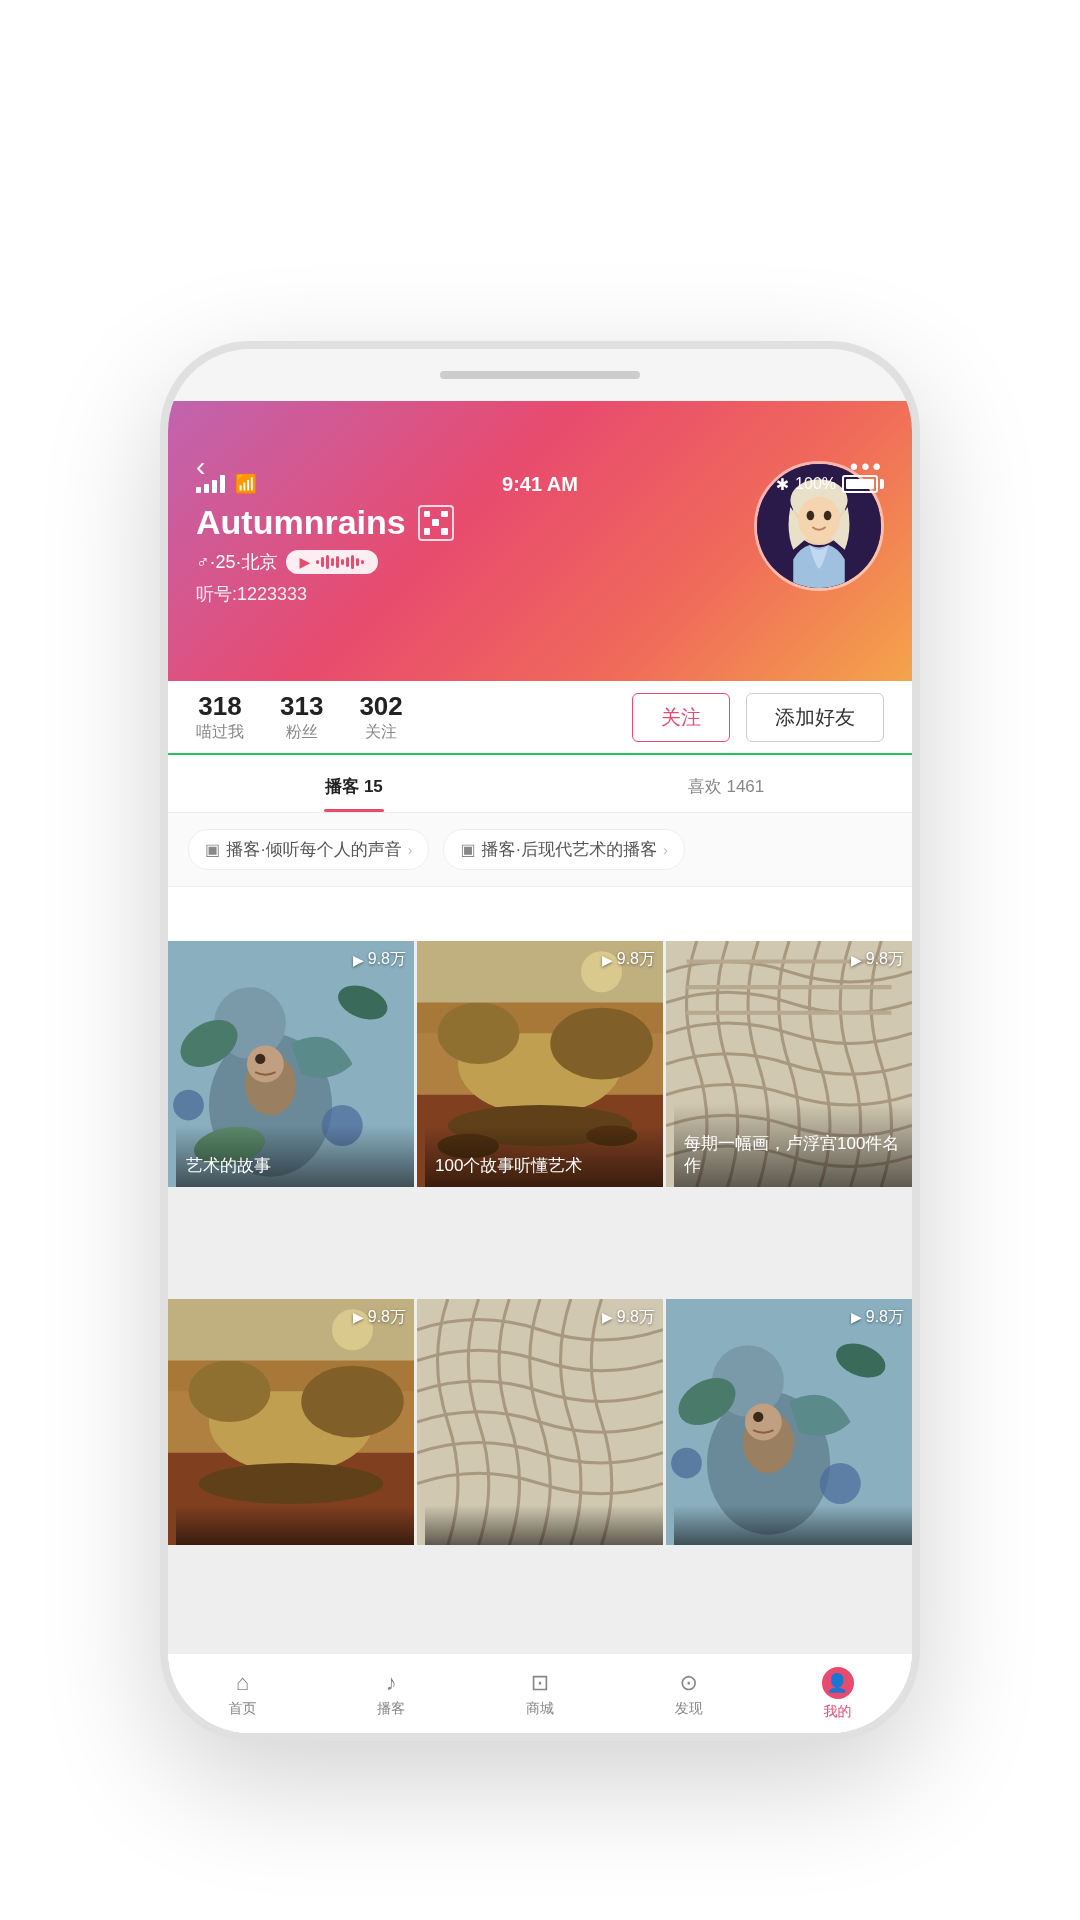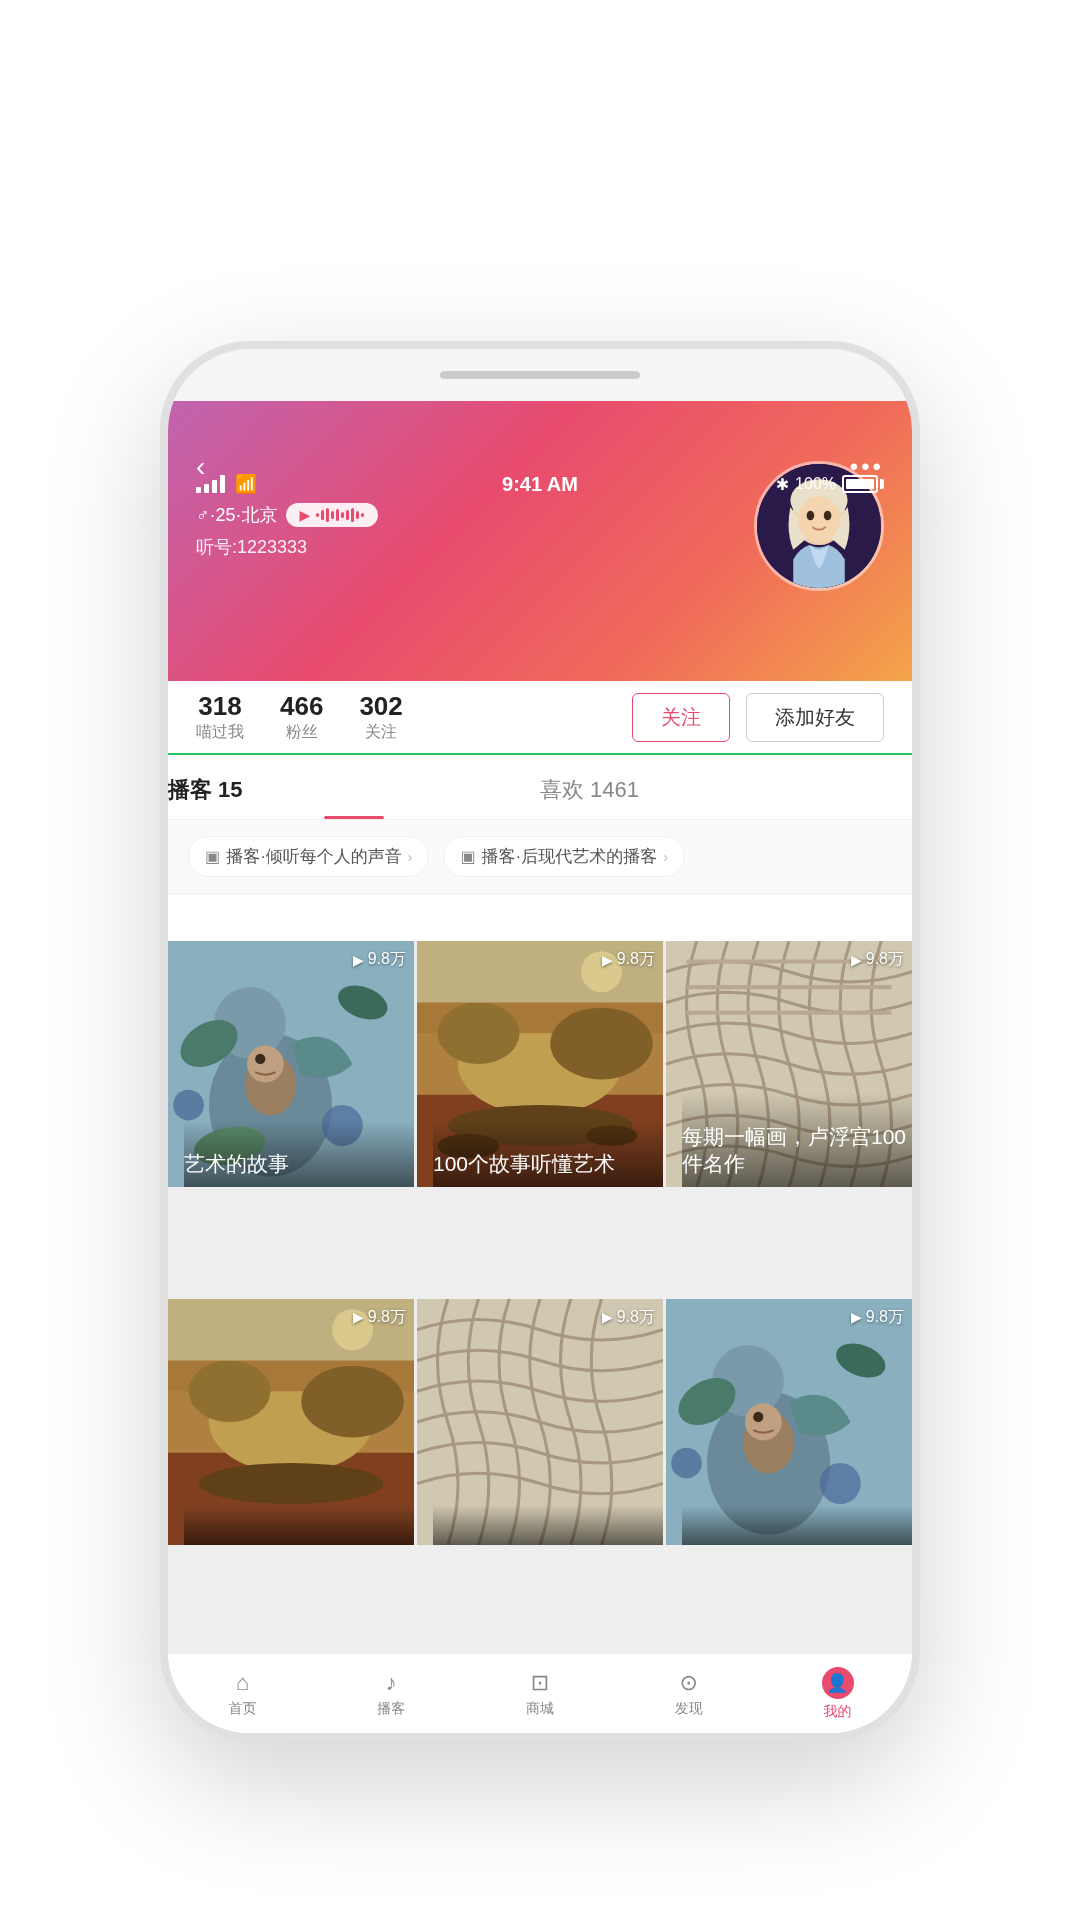--- a/index.html
+++ b/index.html
@@ -320,23 +320,23 @@
     }
 
     
     .tabs-row {
       display: flex;
       border-bottom: 1px solid #eee;
       background: white;
     }
     .tab-item {
       flex: 1;
-      text-align: left;
+      text-align: center;
       padding: 20px 0 14px;
-      font-size: 22px;
+      font-size: 17px;
       color: #888;
       cursor: pointer;
       position: relative;
     }
     .tab-item.active {
       color: #222;
       font-weight: 700;
     }
     .tab-item.active::after {
       content: '';
@@ -414,25 +414,25 @@
       color: white;
       font-size: 16px;
       text-shadow: 0 1px 3px rgba(0,0,0,0.5);
       z-index: 2;
     }
     .play-icon {
       font-size: 14px;
     }
     .grid-label {
       position: absolute;
-      bottom: 0; left: 16px; right: 0;
-      padding: 30px 0 10px;
+      bottom: 0; left: 8px; right: 0;
+      padding: 30px 10px 10px;
       background: linear-gradient(transparent, rgba(0,0,0,0.55));
       color: white;
-      font-size: 21px;
+      font-size: 17px;
       line-height: 1.3;
       z-index: 2;
     }
 
     
     .bottom-nav {
       position: absolute;
       bottom: 0; left: 0; right: 0;
       height: 80px;
       background: white;
@@ -521,20 +521,34 @@
       </div>
 
       <div class="app-nav">
 
         <div class="nav-bar">
           <span class="back-btn">‹</span>
           <span class="more-btn">•••</span>
         </div>
 
         <div class="profile-info">
+          <div class="username-row">
+            <span class="username">Autumnrains</span>
+            <div class="qr-icon">
+              <div class="qr-dot"></div>
+                <div class="qr-dot" style="background:transparent;"></div>
+                <div class="qr-dot"></div>
+              <div class="qr-dot" style="background:transparent;"></div>
+                <div class="qr-dot"></div>
+                <div class="qr-dot" style="background:transparent;"></div>
+              <div class="qr-dot"></div>
+                <div class="qr-dot" style="background:transparent;"></div>
+                <div class="qr-dot"></div>
+            </div>
+          </div>
           <div class="user-meta">
             <span class="user-meta-text">♂·25·北京</span>
             <div class="voice-btn">
               <span class="voice-icon">▶</span>
               <div class="voice-wave">
                 <div class="wave-bar" style="height:4px;"></div>
                 <div class="wave-bar" style="height:10px;"></div>
                 <div class="wave-bar" style="height:14px;"></div>
                 <div class="wave-bar" style="height:8px;"></div>
                 <div class="wave-bar" style="height:12px;"></div>
@@ -575,21 +589,21 @@
       </div>
 
       <div class="profile-bio-section">
 
         <div class="stats-row">
           <div class="stat-item">
             <span class="stat-num">318</span>
             <span class="stat-label">喵过我</span>
           </div>
           <div class="stat-item">
-            <span class="stat-num">466</span>
+            <span class="stat-num">313</span>
             <span class="stat-label">粉丝</span>
           </div>
           <div class="stat-item">
             <span class="stat-num">302</span>
             <span class="stat-label">关注</span>
           </div>
           <div class="action-btns">
             <button class="action-btn follow">关注</button>
             <button class="action-btn">添加好友</button>
           </div>

